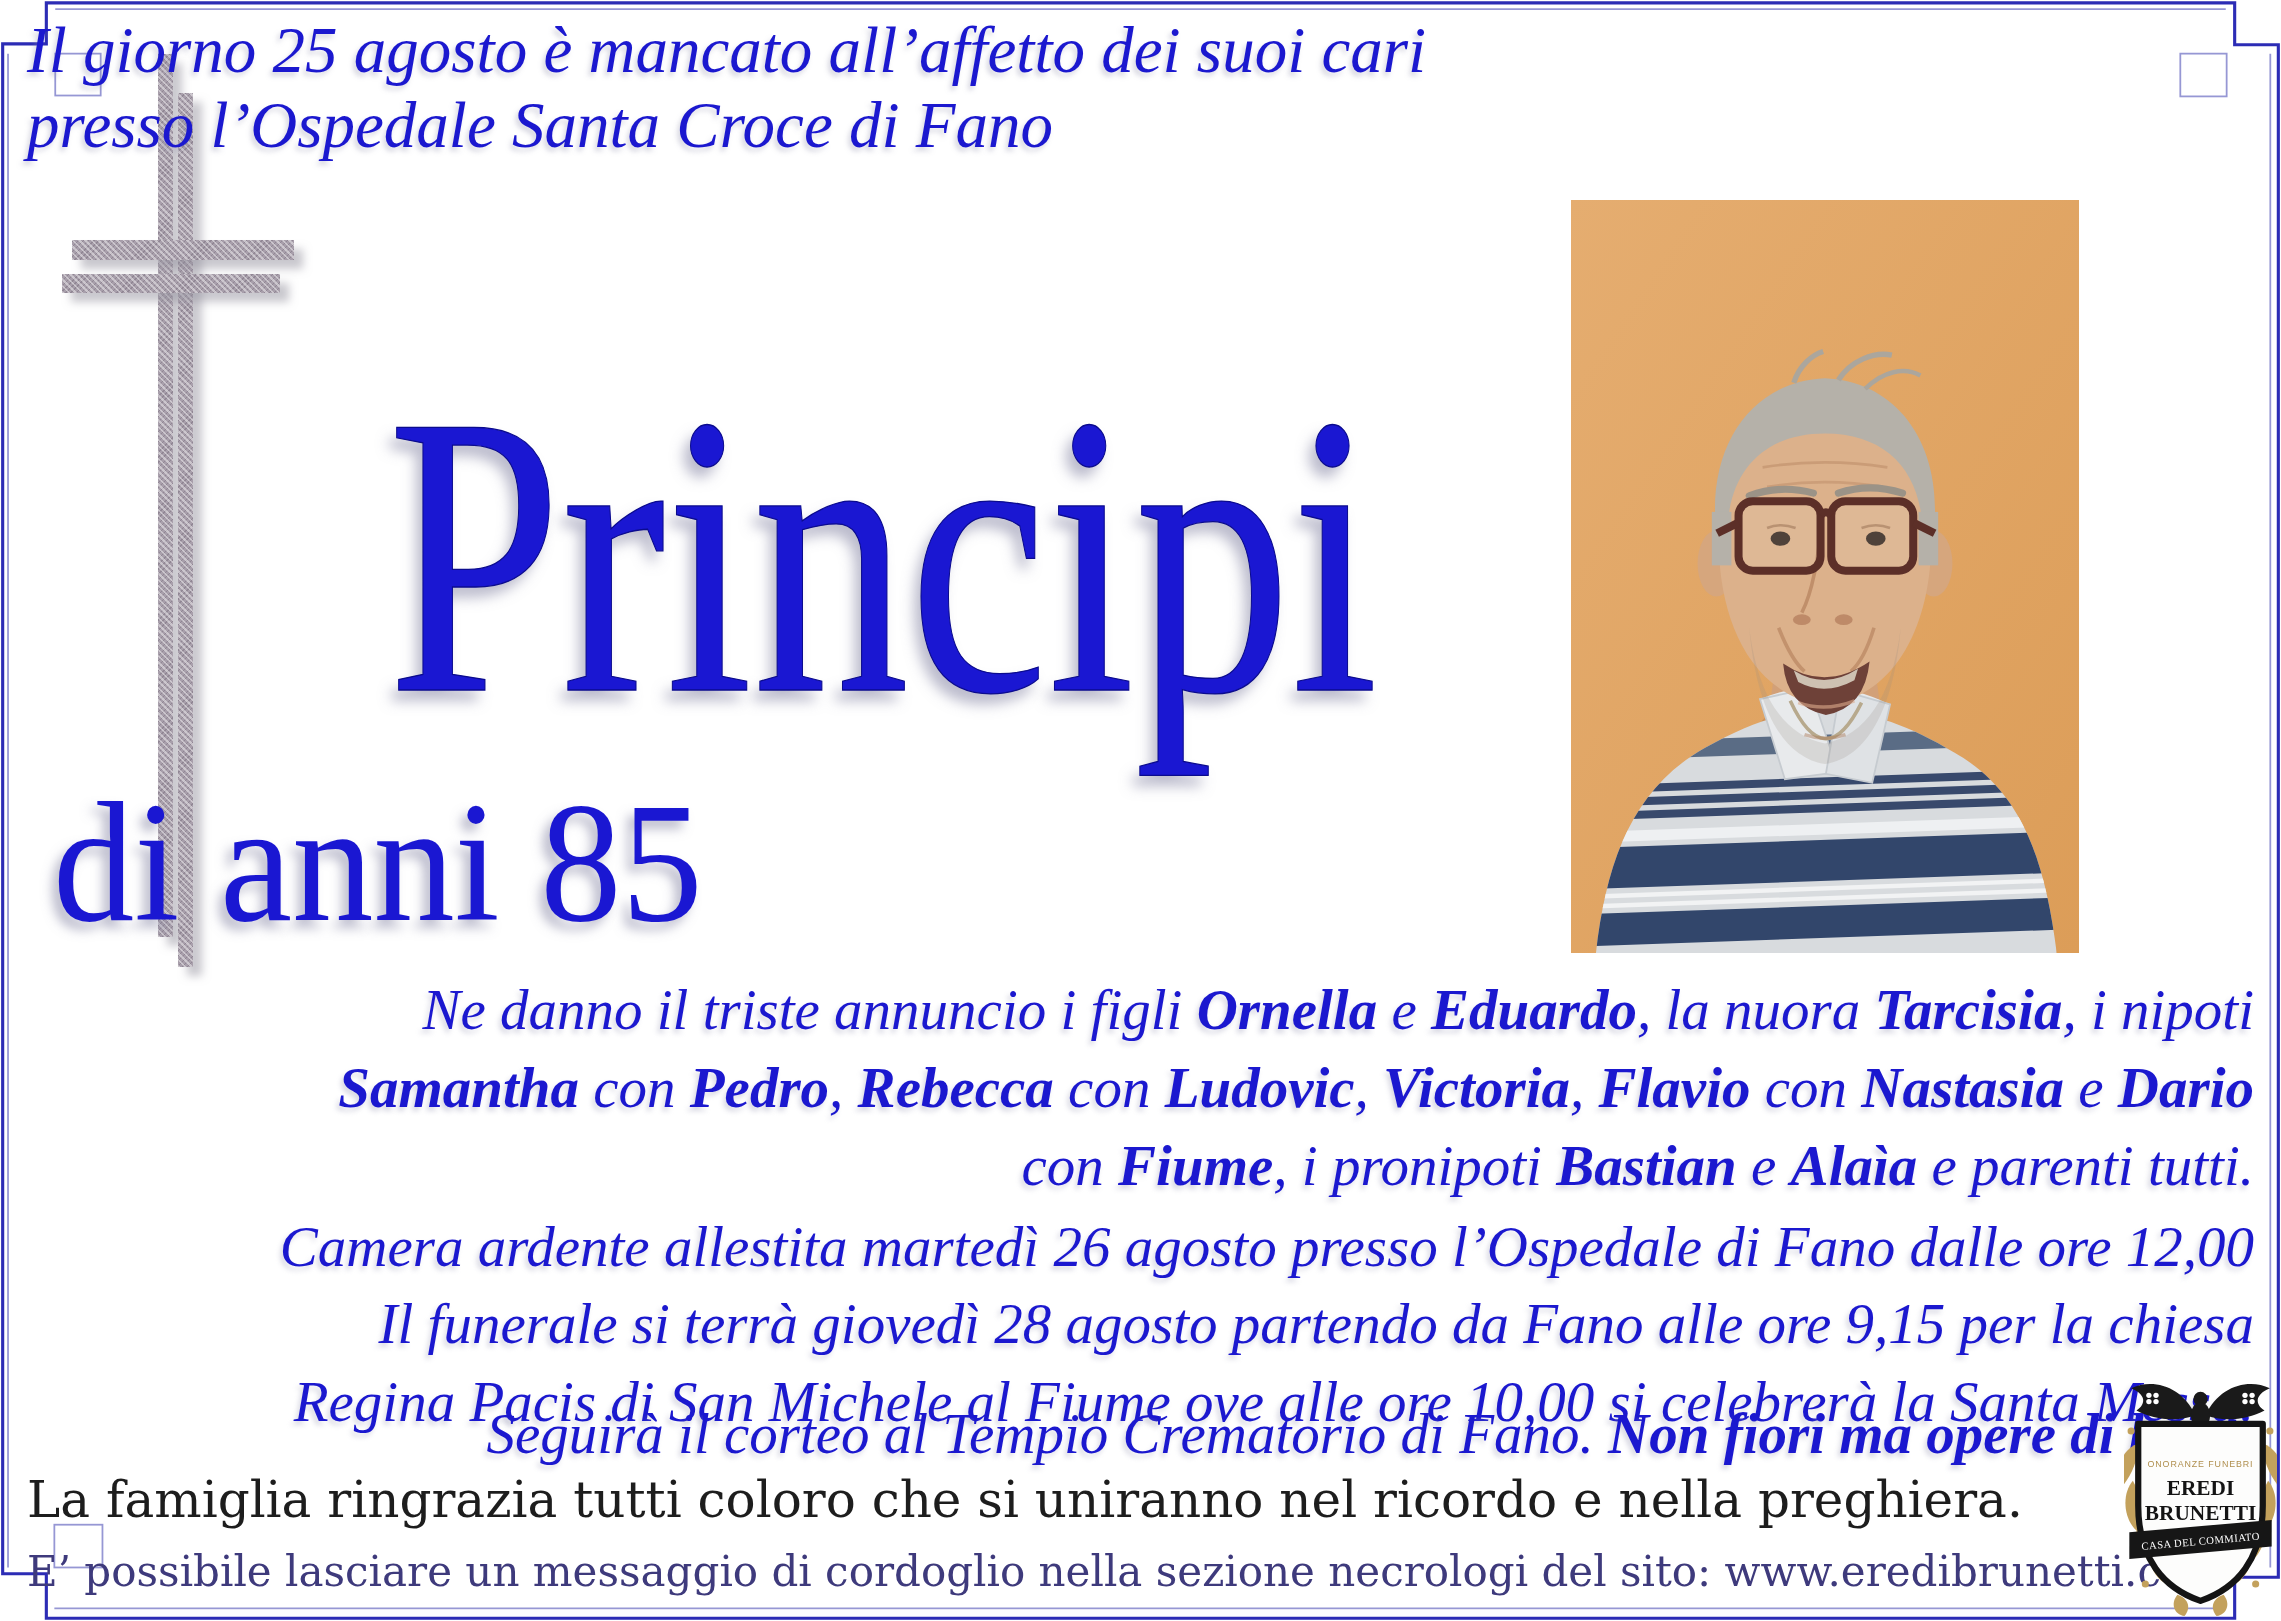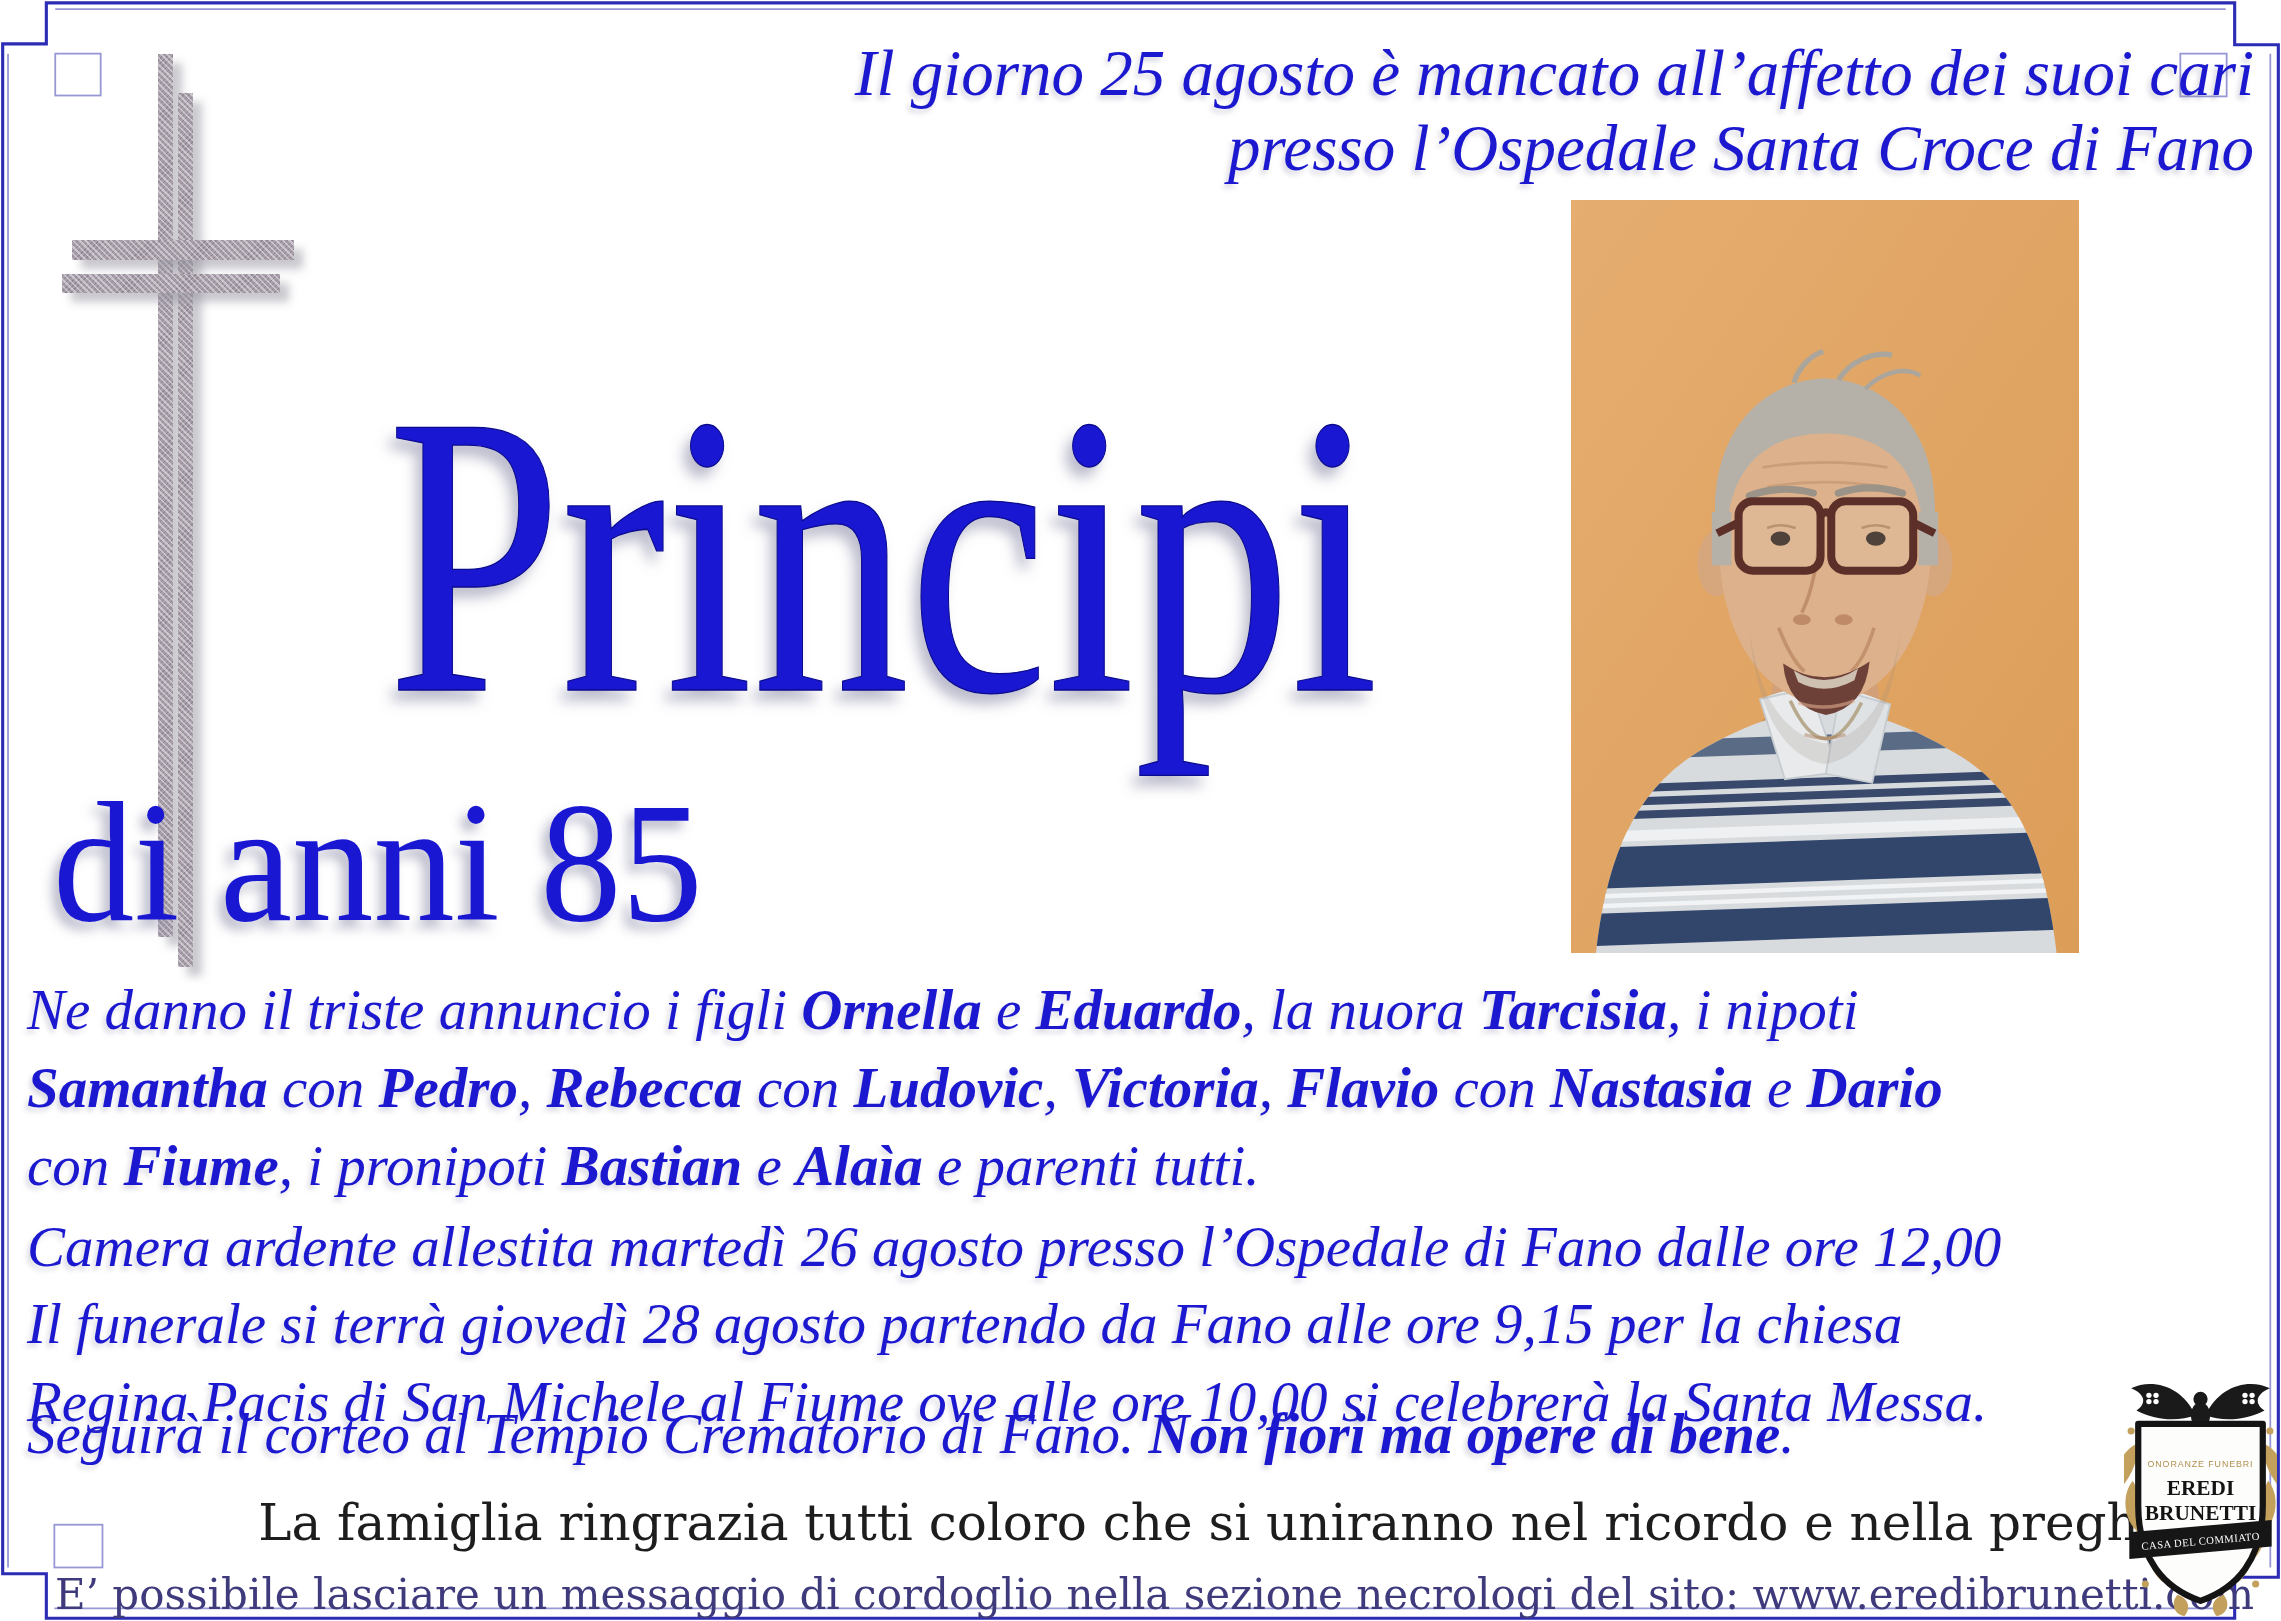--- a/index.html
+++ b/index.html
@@ -17,42 +17,42 @@
     background-image:
       repeating-linear-gradient(45deg,rgba(255,255,255,.42) 0 1.8px,rgba(255,255,255,0) 1.8px 4.5px),
       repeating-linear-gradient(-45deg,rgba(90,78,95,.30) 0 0.9px,rgba(90,78,95,0) 0.9px 3.6px);
     box-shadow:9px 9px 8px rgba(148,146,158,.5);
   }
   .v1{left:158px;top:54px;width:15px;height:883px}
   .v2{left:178px;top:93px;width:15px;height:874px}
   .h1{left:72px;top:240px;width:222px;height:19.6px}
   .h2{left:62px;top:274px;width:218px;height:18.7px}
   
-  .center{position:absolute;left:27px;right:27px;text-align:right;margin-top:23px;}
+  .center{position:absolute;left:27px;right:27px;text-align:left;}
   .hdr{
     top:12.5px;font-size:65px;line-height:75px;font-style:italic;color:#1b18cf;
     text-shadow:-2.7px 3.6px 5.3px rgba(140,140,170,.35);
   }
   .title-line{
     position:absolute;left:36px;width:1693px;text-align:center;
     font-size:401px;line-height:1;color:#1a17d2;white-space:nowrap;
     text-shadow:-9px 10.7px 14.3px rgba(122,122,155,.5);
     -webkit-text-stroke:1.3px #0b0b8e;
   }
   .title-line>span{display:inline-block;transform:scaleX(.78);}
   .t1{top:93px}
   .t2{top:355px}
   .age{
     position:absolute;left:36px;width:1693px;top:777px;
     font-size:171px;line-height:1;color:#1a17d2;white-space:nowrap;
     text-shadow:-7.1px 8px 10.7px rgba(122,122,155,.5);
   }
   .age>span{display:inline-block;transform:scaleX(.95);}
   .par{
-    position:absolute;left:27px;right:27px;text-align:left;
+    position:absolute;left:27px;right:27px;text-align:right;
     font-style:italic;font-size:57px;line-height:78px;color:#1b18cf;
     text-shadow:-2.7px 3.6px 5.3px rgba(140,140,170,.32);
   }
   .par .b{font-weight:700;}
   .ann{top:971px}
   .camera{top:1208px}
   .funeral{top:1285px}
   .corteo{top:1395px}
   .thanks{
     top:1469px;font-family:"DejaVu Serif",serif;color:#1d1d1d;

